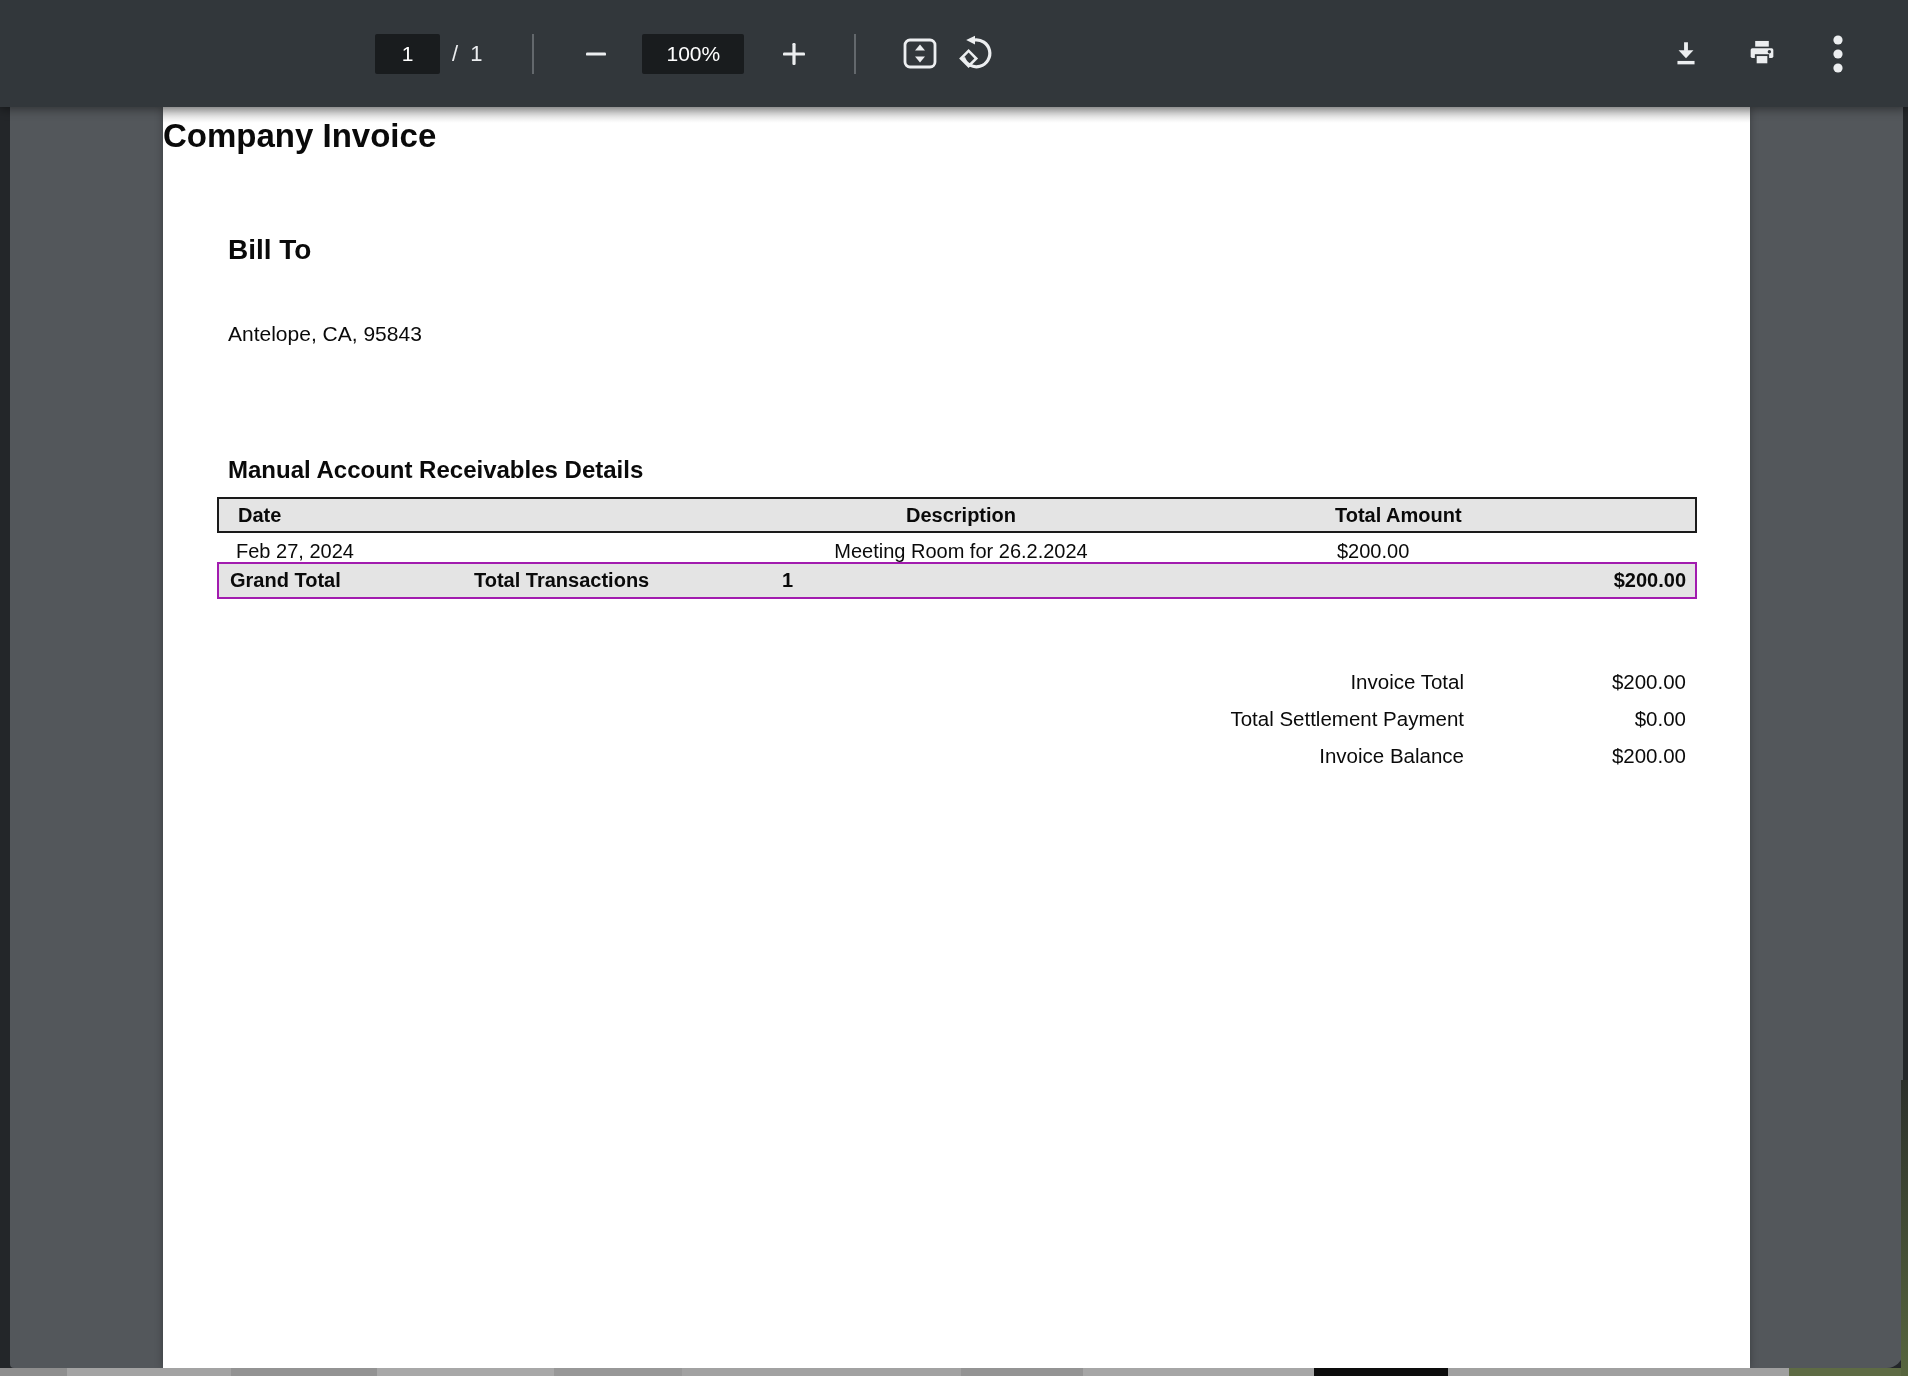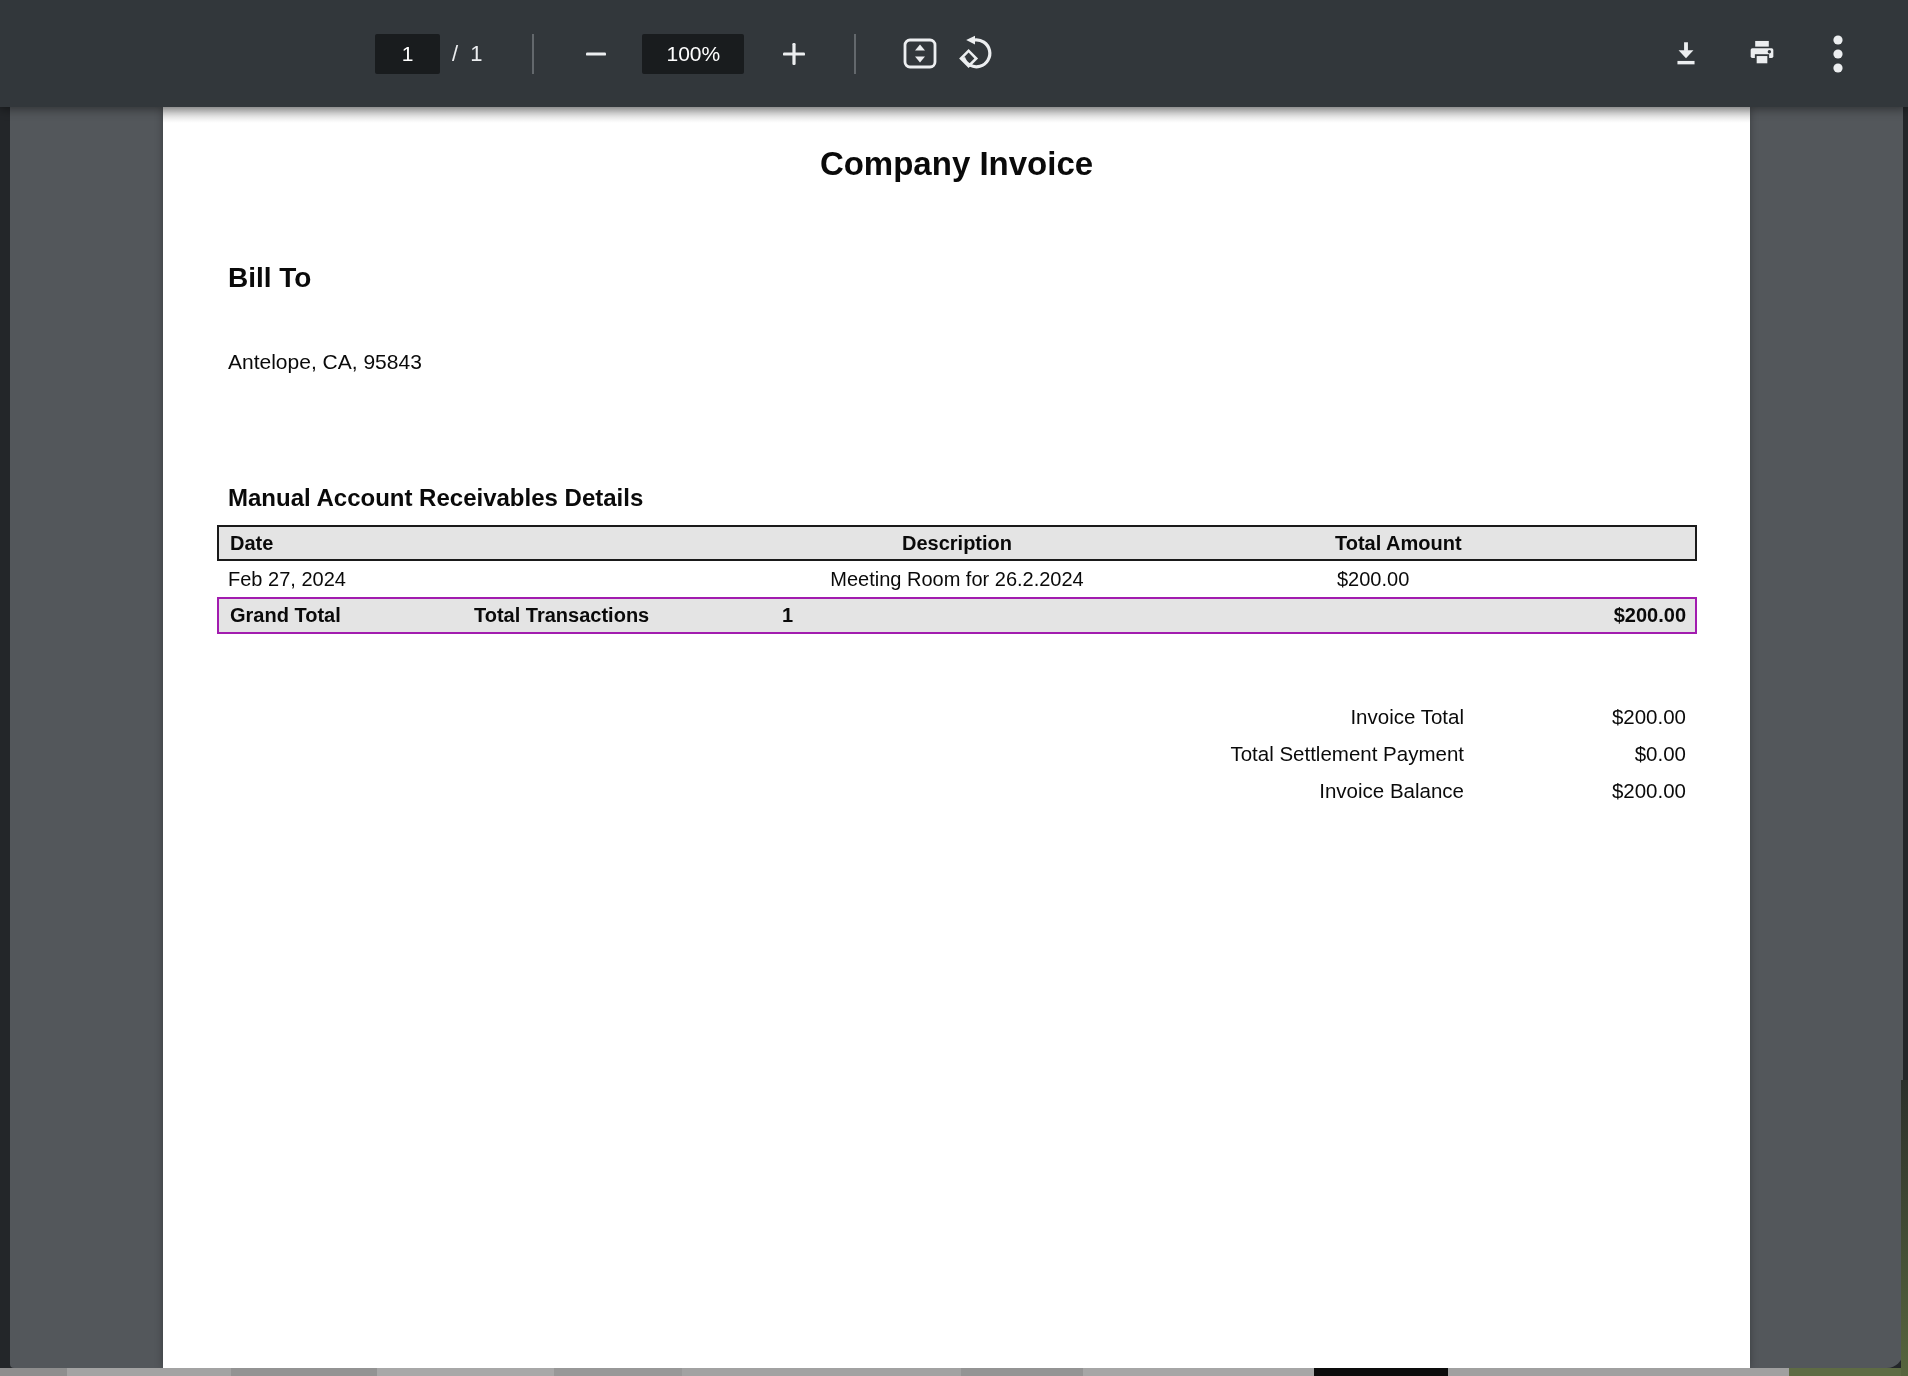--- a/index.html
+++ b/index.html
@@ -69,33 +69,33 @@
   .page {
     position:absolute; left:153px; top:0; width:1587px; height:1261px;
     background:#ffffff; color:#0a0a0a;
     box-shadow:0 0 8px rgba(0,0,0,0.30);
   }
   .page::before {
     content:""; position:absolute; top:0; left:0; right:0; height:16px;
     background:linear-gradient(180deg, rgba(0,0,0,0.20), rgba(0,0,0,0));
     pointer-events:none;
   }
-  .doc-title { padding-top:37px; text-align:center; font-size:33px; font-weight:bold; line-height:40px; }
+  .doc-title { padding-top:9px; font-size:33px; font-weight:bold; line-height:40px; }
   .billto-heading { margin:77px 0 0 65px; font-size:28px; font-weight:bold; line-height:34px; }
   .bill-name     { margin:4px 0 0 65px;  font-size:21px; line-height:26px; }
   .bill-address  { margin:54px 0 0 65px; font-size:21px; line-height:26px; }
   .section-heading { margin:108px 0 12px 65px; font-size:24px; font-weight:bold; line-height:30px; }
 
   .ar-table { margin:5px 53px 0 54px; }
   .t-row { display:flex; box-sizing:border-box; font-size:20px; }
   .t-row * { box-sizing:border-box; }
   .t-head  { height:36px; background:#e4e4e4; border:2px solid #1a1a1a; font-weight:bold; line-height:32px; }
-  .t-data  { height:36px; line-height:36px; }
+  .t-data  { height:29px; line-height:36px; }
   .t-total { height:37px; background:#e4e4e4; border:2px solid #a21caf; font-weight:bold; line-height:33px;align-items:center; }
-  .c-date   { width:360px; padding-left:11px; }
+  .c-date   { width:360px; padding-left:11px;margin-left:8px; }
   .c-desc   { flex:1; text-align:center; }
   .c-amount { width:360px; text-align:left; padding-right:9px; }
   .gt-label { width:255px; padding-left:11px; }
   .gt-trans { width:308px; }
   .gt-count { flex:1; }
   .gt-amount{ width:300px; text-align:right; padding-right:9px; }
 
   .summary { margin:64px 64px 0 auto; width:720px; font-size:20.5px; }
   .summary-heading { text-align:right; font-weight:bold; font-size:21px; line-height:30px; padding-right:222px; }
   .summary-row { display:flex; line-height:37px; }

